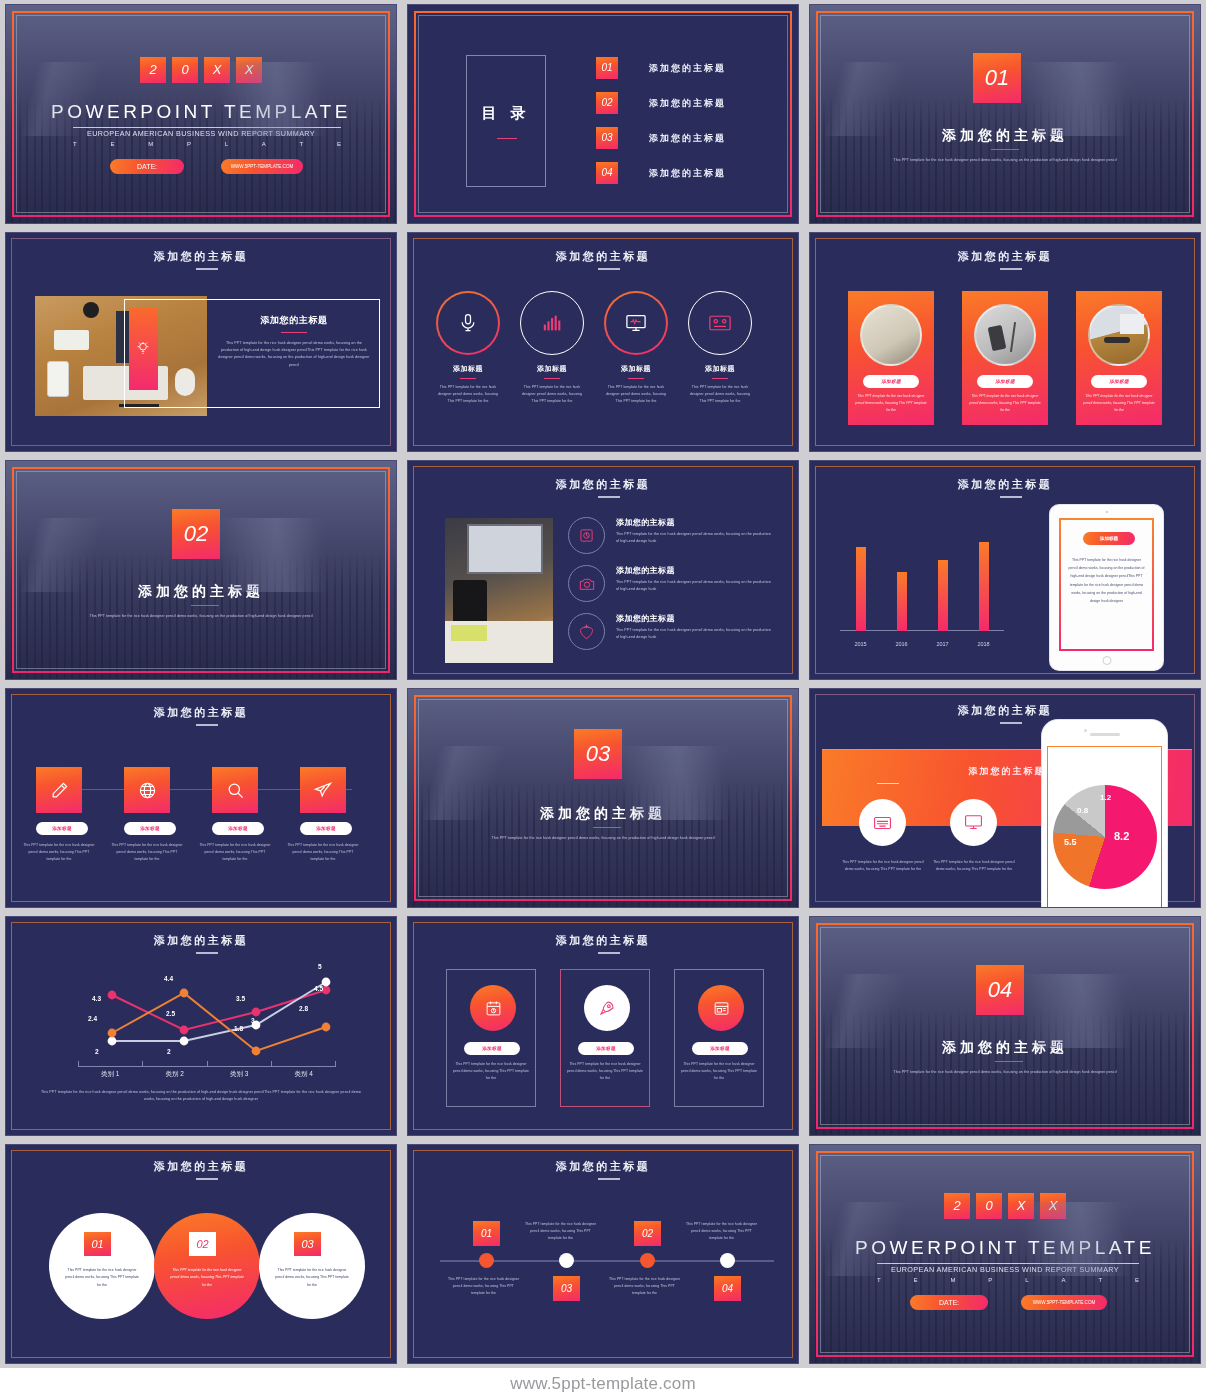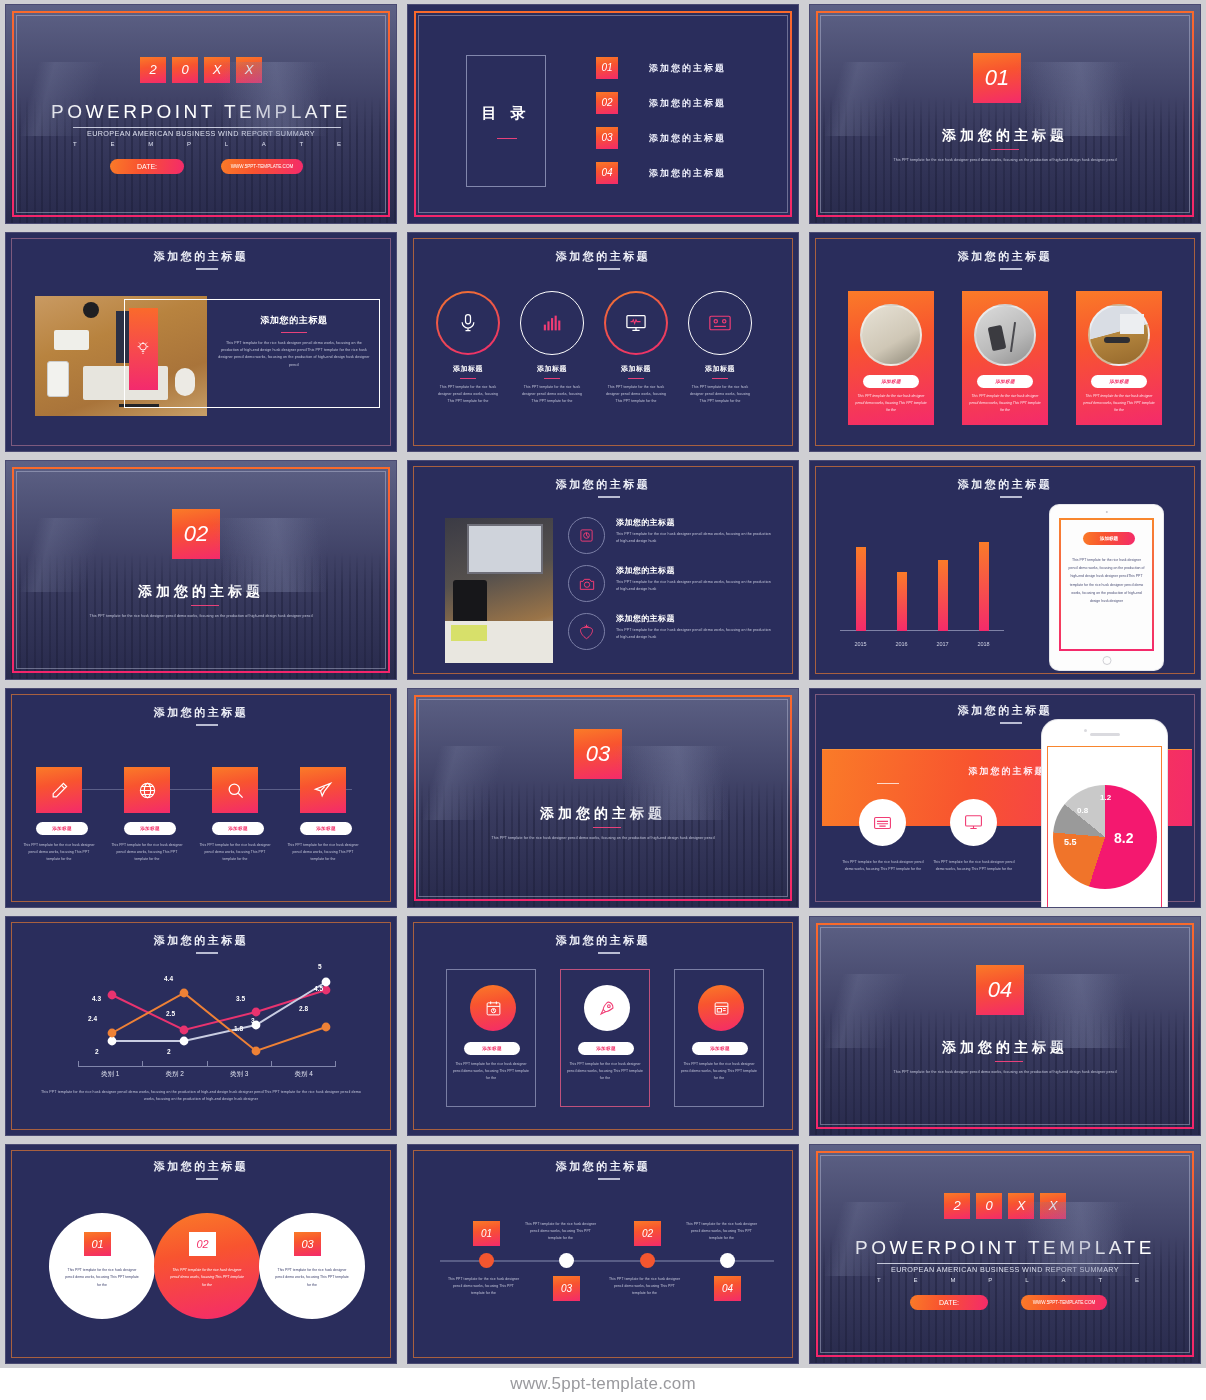--- a/index.html
+++ b/index.html
@@ -496,21 +496,21 @@
       </div>
       <div class="body-en sm" style="position:absolute;left:30px;top:170px;width:86px;text-align:center;">This PPT template for the rice husk designer pencil demo works, focusing This PPT template for the</div>
       <div class="body-en sm" style="position:absolute;left:121px;top:170px;width:86px;text-align:center;">This PPT template for the rice husk designer pencil demo works, focusing This PPT template for the</div>
 
       <div style="position:absolute;left:232px;top:31px;width:125px;height:200px;background:#fff;border-radius:16px 16px 0 0;box-shadow:0 0 0 1px #e3e3e8;">
         <div style="position:absolute;left:50%;top:13px;width:30px;height:2.5px;background:#dadadf;border-radius:2px;transform:translateX(-50%);"></div>
         <div style="position:absolute;left:42px;top:9px;width:3px;height:3px;background:#dadadf;border-radius:50%;"></div>
         <div style="position:absolute;left:5px;top:26px;right:5px;bottom:0;border:1.5px solid;border-image:linear-gradient(180deg,#F8862D,#F42A6B) 1;">
           <div style="position:absolute;left:5px;top:38px;width:104px;height:104px;border-radius:50%;
             background: conic-gradient(from 0deg, #F4186F 0deg 198deg, #F0742A 198deg 275deg, #9A9A9A 275deg 309deg, #C9C9C9 309deg 360deg);">
-            <span style="position:absolute;left:61px;top:45px;color:#fff;font-size:14px;font-weight:700;">8.2</span>
+            <span style="position:absolute;left:61px;top:45px;color:#fff;font-size:11px;font-weight:700;">8.2</span>
             <span style="position:absolute;left:11px;top:52px;color:#fff;font-size:9px;font-weight:700;">5.5</span>
             <span style="position:absolute;left:24px;top:21px;color:#fff;font-size:8px;font-weight:700;">0.8</span>
             <span style="position:absolute;left:47px;top:8px;color:#fff;font-size:8px;font-weight:700;">1.2</span>
           </div>
         </div>
       </div>
     </div>
   </div>
 
   <div class="cell">

